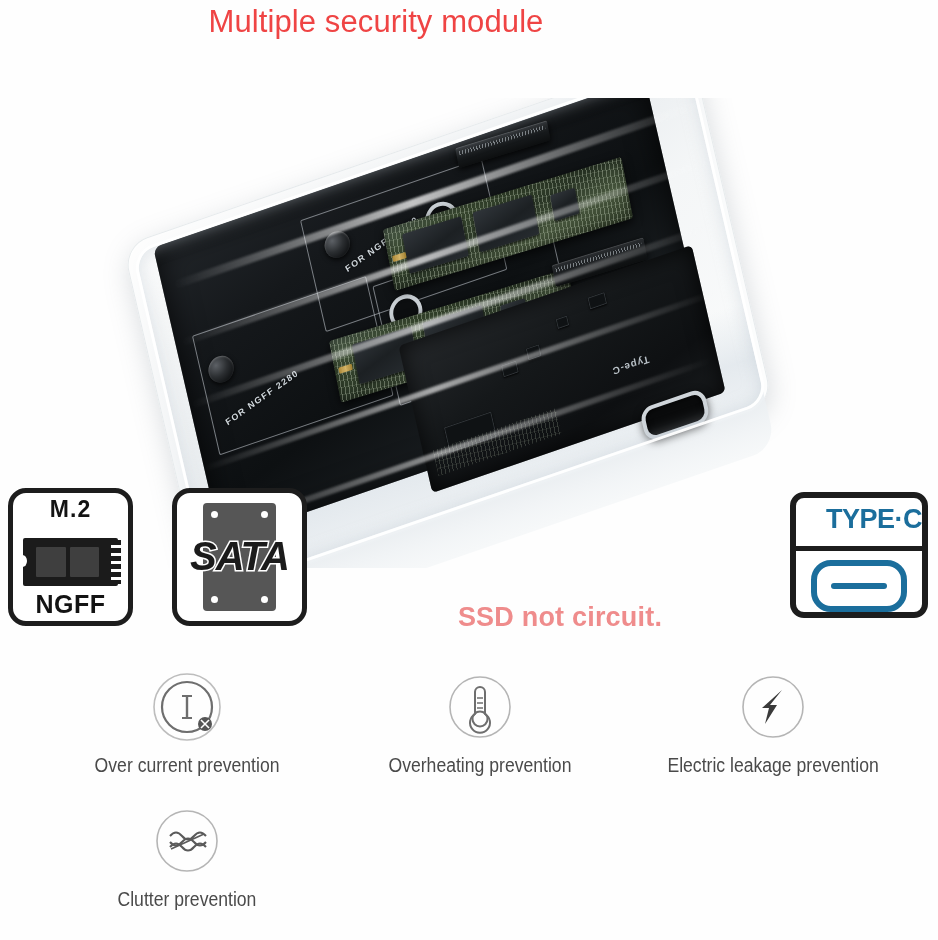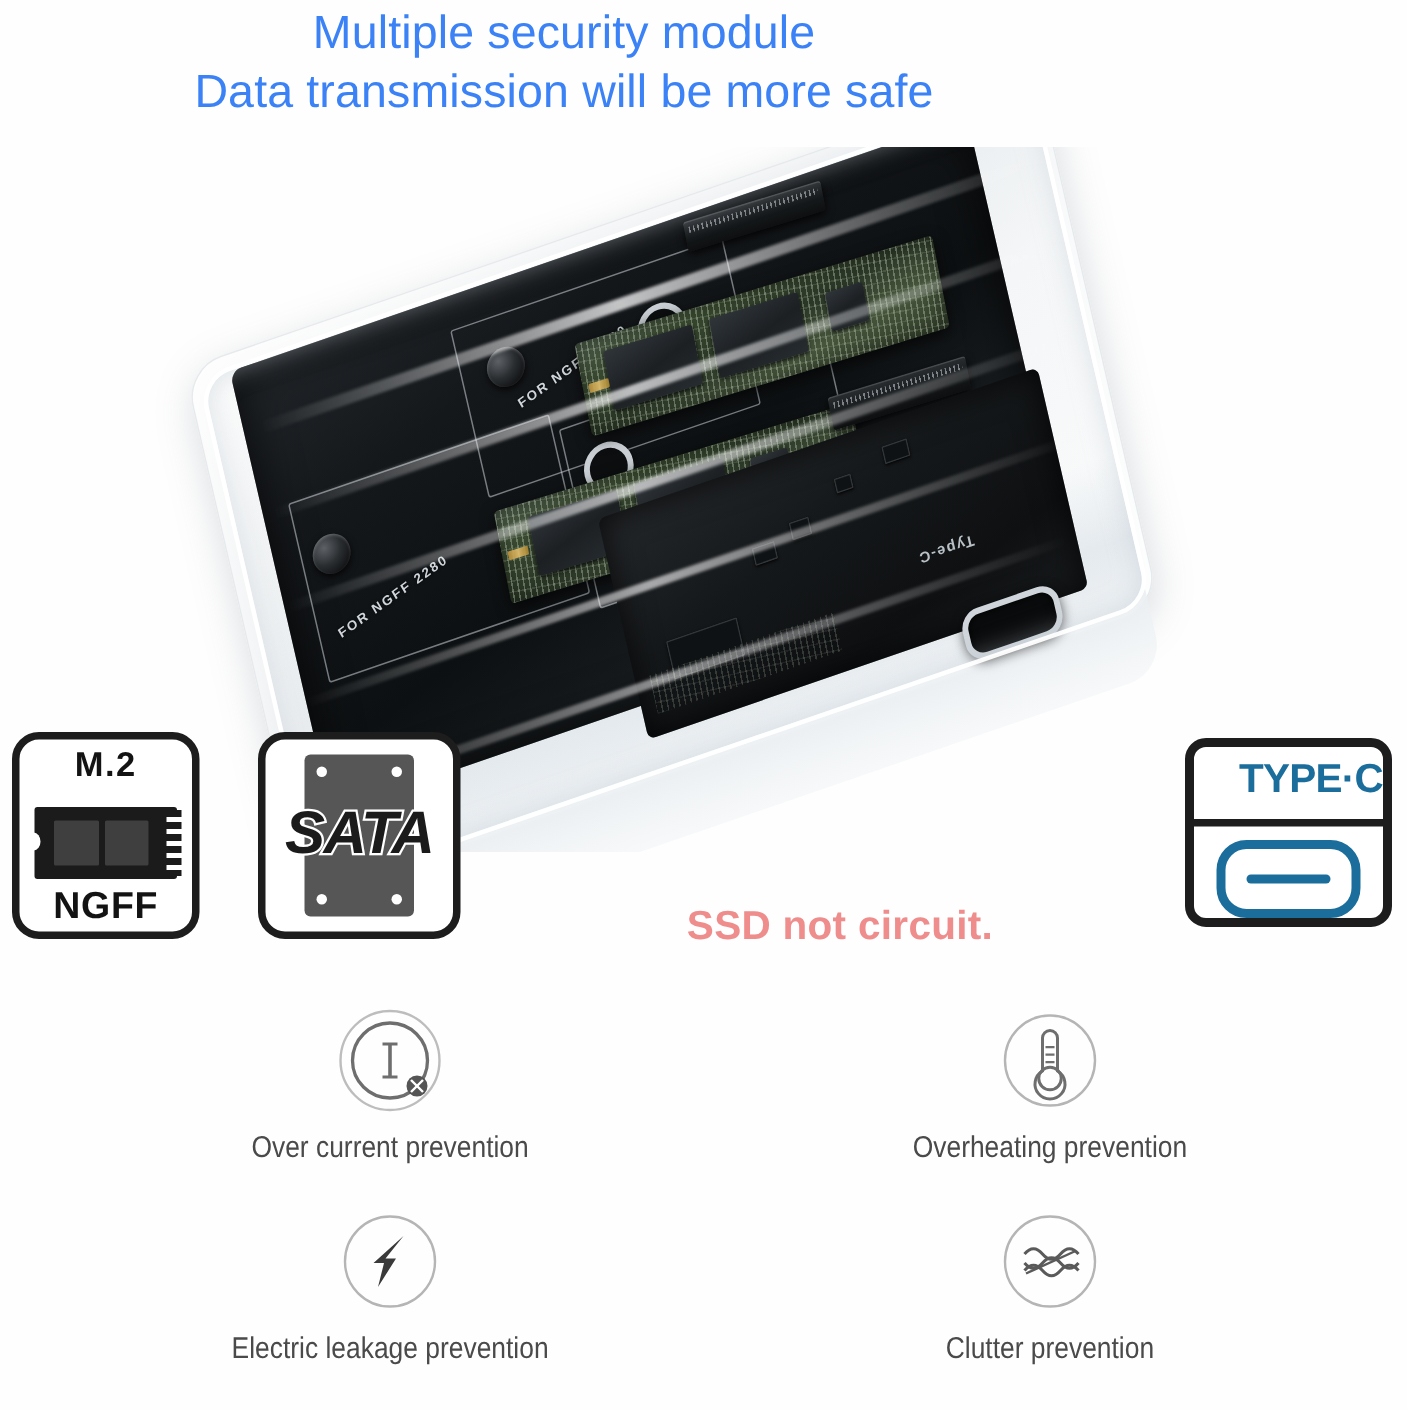--- a/index.html
+++ b/index.html
@@ -10,21 +10,21 @@
     font-family:"Liberation Sans", sans-serif;
     overflow:hidden;
     position:relative;
   }
   #stage{position:relative;width:938px;height:940px;background:#fefefe;}
 
   
   .headline{
     position:absolute;left:0;top:2px;width:752px;
     text-align:center;
-    color:#3b82f6;
+    color:#ef4444;
     font-family:"Liberation Sans", sans-serif;
     font-weight:400;
     line-height:1.26;
   }
   .headline .l1{font-size:31px;letter-spacing:.1px;display:block;}
   .headline .l2{font-size:31px;letter-spacing:.1px;display:block;}
 
   
   .photo{
     position:absolute;left:55px;top:98px;width:860px;height:470px;
@@ -210,38 +210,37 @@
   }
 
   .ssd-note{
     position:absolute;left:420px;top:602px;width:280px;text-align:center;
     color:#ef8c8c;font-size:27px;font-weight:700;letter-spacing:.2px;
   }
 
   
   .features{
     position:absolute;left:40px;top:668px;width:880px;height:268px;
-    display:grid;grid-template-columns:repeat(2,1fr);grid-template-rows:1fr 1fr;
+    display:grid;grid-template-columns:repeat(3,1fr);grid-template-rows:1fr 1fr;
   }
   .feat{display:flex;flex-direction:column;align-items:center;justify-content:flex-start;}
   .feat .ico{width:78px;height:78px;display:block;}
   .feat .cap{
     margin-top:8px;color:#4a4a4a;font-size:20px;
     font-family:"Liberation Sans", sans-serif;
     transform:scaleX(.88);transform-origin:center;white-space:nowrap;
   }
 </style>
 </head>
 <body>
 
 <div id="stage">
 
   <div class="headline">
     <span class="l1">Multiple security module</span>
-    <span class="l2">Data transmission will be more safe</span>
   </div>
 
   <div class="photo">
     <div class="photo-inner">
 
       <div class="case"></div>
       <div class="case-edge"></div>
 
       <div class="pcb">
         <div class="silk" style="left:18px;top:96px;width:182px;height:120px;"></div>

